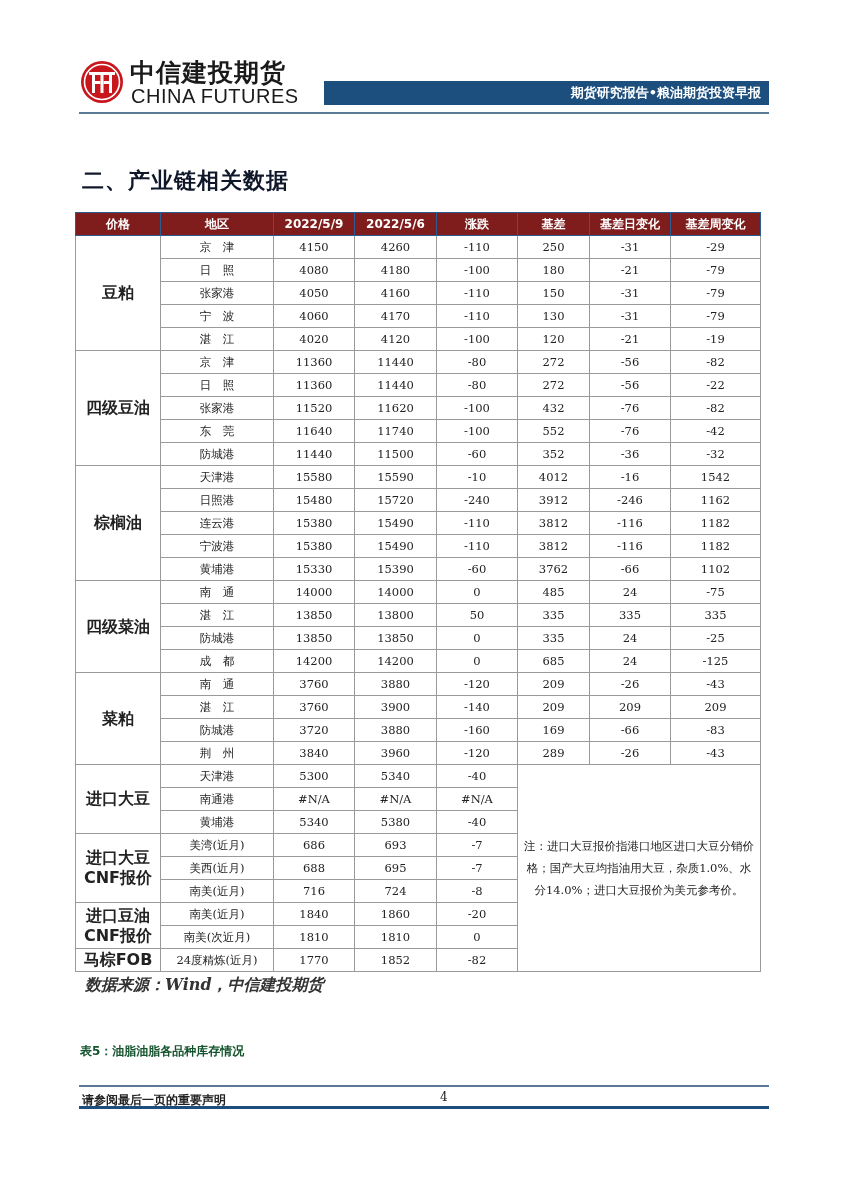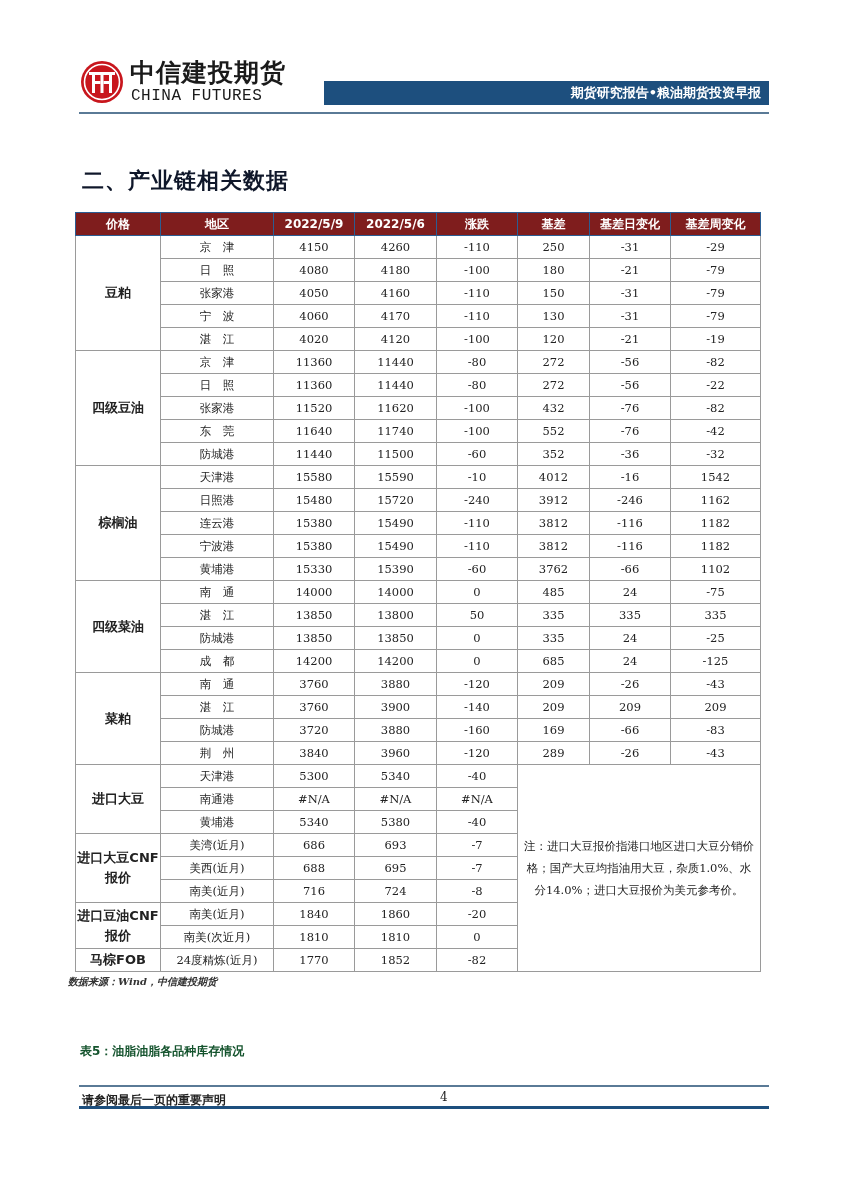--- a/index.html
+++ b/index.html
@@ -3,39 +3,39 @@
 <meta charset="utf-8">
 <style>
   html, body { margin:0; padding:0; background:#ffffff; }
   body { width:850px; height:1202px; position:relative; overflow:hidden;
          font-family:"DejaVu Serif","Liberation Serif",serif; color:#222; }
   .abs { position:absolute; }
   
   .logo { left:80px; top:60px; width:44px; height:44px; }
   .brand-cn { left:130px; top:60px; font-family:"DejaVu Sans","Liberation Sans",sans-serif;
               font-weight:bold; font-size:25px; color:#1a1a1a; letter-spacing:1px; line-height:26px; }
-  .brand-en { left:131px; top:87px; font-family:Liberation Mono, monospace;
-              font-size:16px; color:#1a1a1a; letter-spacing:0.5px; line-height:18px; }
+  .brand-en { left:131px; top:87px; font-family:Liberation Sans, sans-serif;
+              font-size:20px; color:#1a1a1a; letter-spacing:0.5px; line-height:18px; }
   .banner { left:324px; top:81px; width:445px; height:24px; background:#1d4f7e; color:#fff;
             font-family:"DejaVu Sans","Liberation Sans",sans-serif; font-weight:bold; font-size:13px;
             display:flex; align-items:center; justify-content:flex-end; padding-right:8px; box-sizing:border-box; }
   .hdr-rule { left:79px; top:112px; width:690px; height:2px; background:#5a7a96; }
   .section-title { left:82px; top:166px; font-family:"DejaVu Sans","Liberation Sans",sans-serif;
                    font-weight:bold; font-size:22px; color:#0f172a; letter-spacing:1px; }
   
   table.data { position:absolute; left:75px; top:212px; border-collapse:collapse; table-layout:fixed;
                font-size:11.5px; }
   table.data th, table.data td { border:1px solid #9a9a9a; text-align:center; height:22px; padding:0;
                white-space:nowrap; overflow:hidden; }
   table.data th { background:#7f1d1d; color:#fff; font-weight:bold; font-size:12px;
                   font-family:"DejaVu Sans","Liberation Sans",sans-serif; border-color:#2b5d93; }
-  table.data td.cat { font-weight:bold; font-family:"DejaVu Sans","Liberation Sans",sans-serif; font-size:13px; line-height:20px; white-space:normal; }
+  table.data td.cat { font-weight:bold; font-family:"DejaVu Sans","Liberation Sans",sans-serif; font-size:16px; line-height:20px; white-space:normal; }
   table.data td.note { text-align:center; vertical-align:middle; padding:0 6px; white-space:normal;
                        line-height:22px; font-size:11.5px; }
-  .source { left:68px; top:975px; font-size:10px; font-style:italic; font-weight:bold; color:#333; }
+  .source { left:85px; top:975px; font-size:16px; font-style:italic; font-weight:bold; color:#333; }
   .table5 { left:80px; top:1043px; font-size:12px; font-weight:bold; color:#14532d;
             font-family:"DejaVu Sans","Liberation Sans",sans-serif; }
   .ftr-top { left:79px; top:1085px; width:690px; height:2px; background:#5a7a96; }
   .ftr-text { left:82px; top:1092px; font-size:12px; font-weight:bold; color:#222;
               font-family:"DejaVu Sans","Liberation Sans",sans-serif; }
   .ftr-page { left:440px; top:1090px; font-size:12px; color:#222; }
   .ftr-bot { left:79px; top:1106px; width:690px; height:3px; background:#1d4f7e; }
 </style>
 </head>
 <body>

